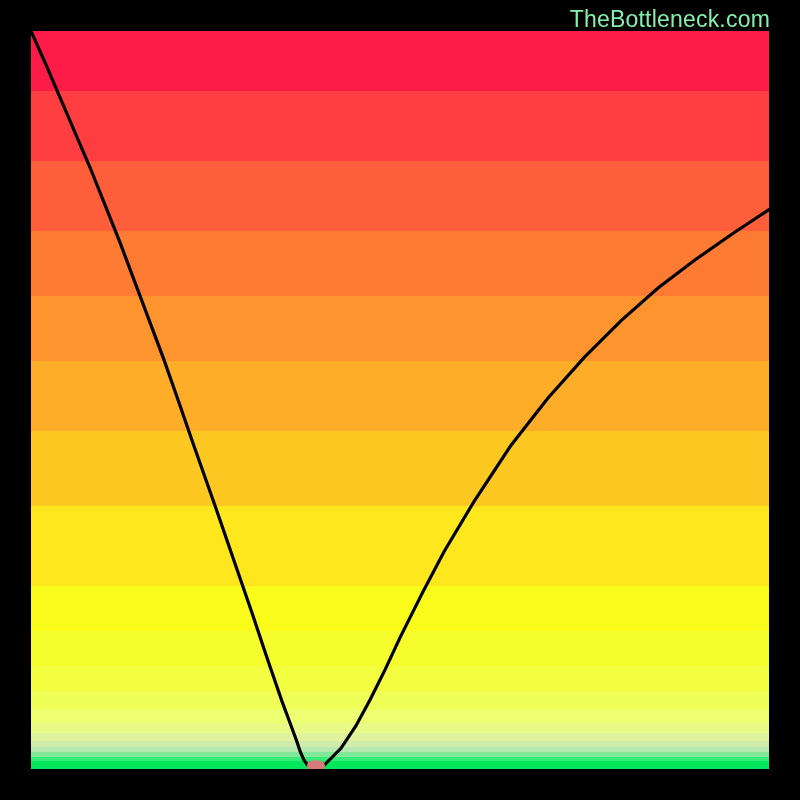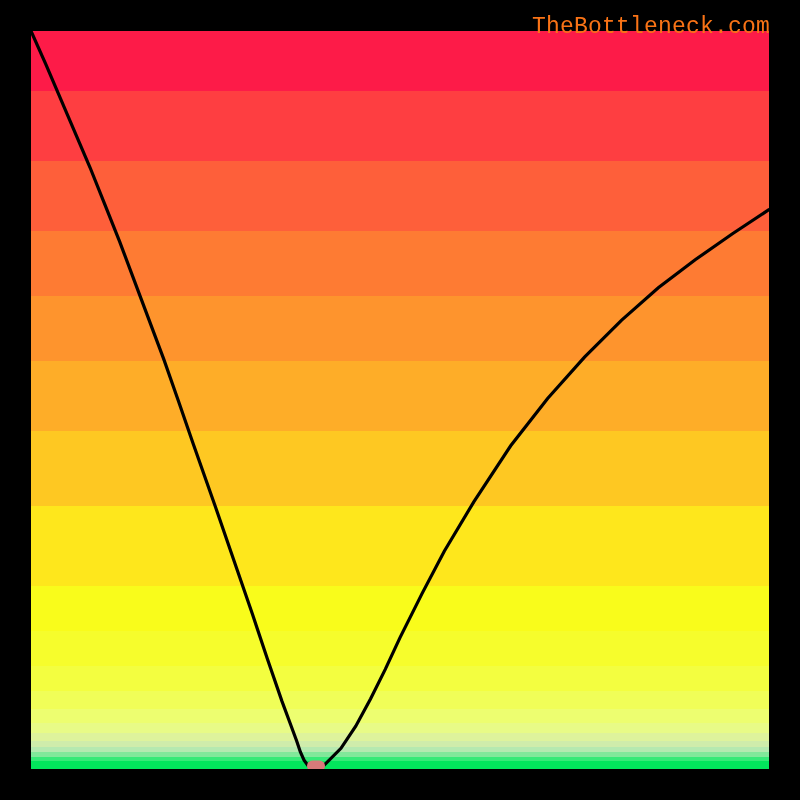--- a/index.html
+++ b/index.html
@@ -36,28 +36,27 @@
   .minimum-marker {
     position: absolute;
     width: 18px;
     height: 11px;
     border-radius: 6px;
     background: #d77a7a;
     transform: translate(-50%, -50%);
   }
   .watermark {
     position: absolute;
-    top: 14px;
+    top: 6px;
     right: 30px;
-    color: #f97316;
+    color: #86efac;
     font-size: 23px;
     font-weight: 500;
     letter-spacing: 0.2px;
     white-space: nowrap;
-    font-family: Liberation Mono, monospace;
   }
 </style>
 </head>
 <body>
 
 <div class="frame">
   <svg class="gradient-bg" viewBox="0 0 738 738" preserveAspectRatio="none">
 
     <rect x="0" y="0" width="738" height="738" fill="#fd1b48"></rect>
     <rect x="0" y="60" width="738" height="678" fill="#fe3e41"></rect>

